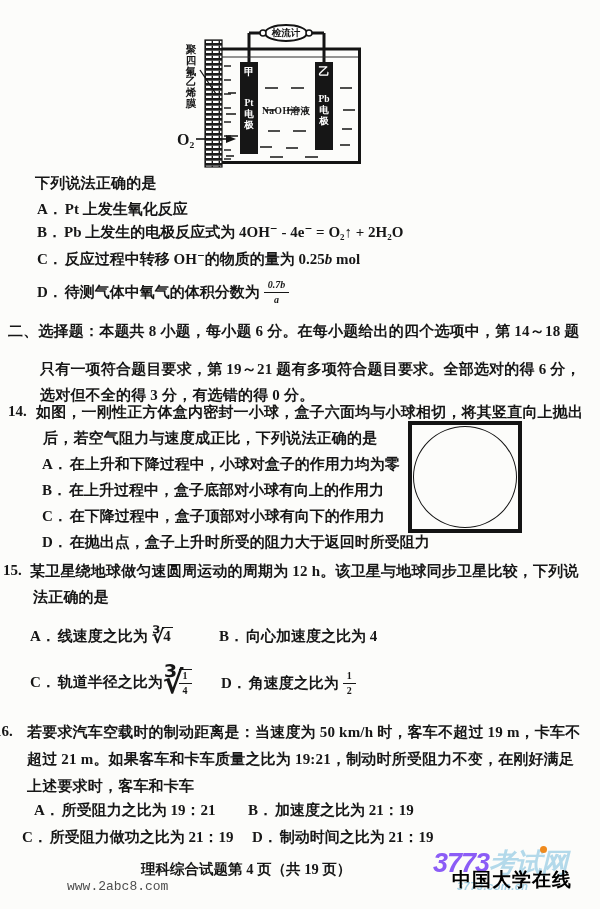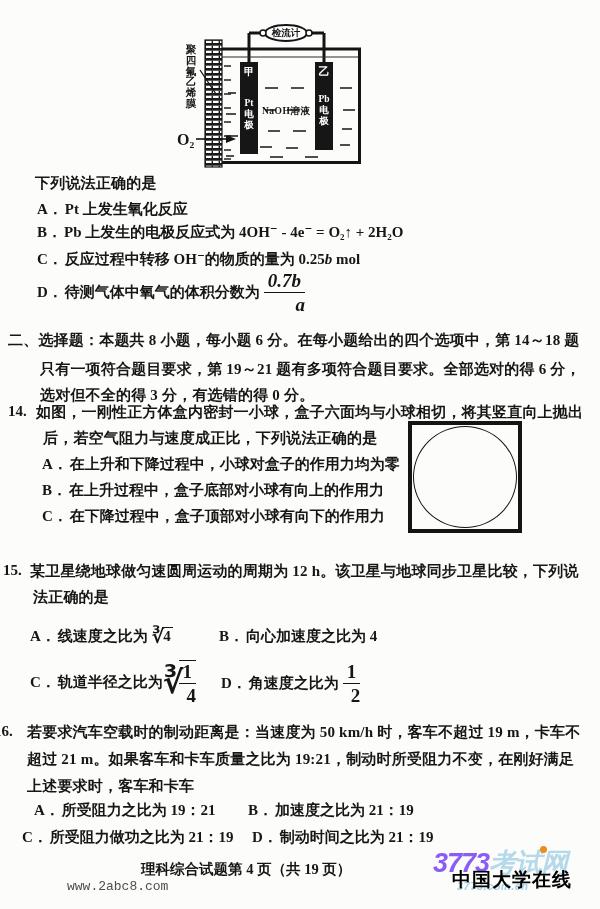--- a/index.html
+++ b/index.html
@@ -7,21 +7,21 @@
     position:relative; width:600px; height:909px; overflow:hidden;
     background:#fcfcfa; color:#161616;
     font-family:"Liberation Serif","DejaVu Serif","DejaVu Sans",serif;
     font-weight:600;
   }
   .tline{position:absolute; white-space:nowrap; font-size:15px; letter-spacing:0.2px;}
   .qnum{position:absolute; white-space:nowrap; font-size:15px;}
   .opt{position:absolute; white-space:nowrap; font-size:15px;}
   .olabel{margin-right:2px;}
   .mrow{display:flex; align-items:center;}
-  .frac{display:inline-block; vertical-align:middle; text-align:right; line-height:1; margin:0 4px; font-size:19px;}
+  .frac{display:inline-block; vertical-align:middle; text-align:center; line-height:1; margin:0 4px; font-size:10px;}
   .frac .fn{display:block; padding:0 4px 2px; border-bottom:1.5px solid #161616;}
   .frac .fd{display:block; padding-top:2px;}
   .frac.under-root{border-top:1.6px solid #161616; margin-left:-2px; padding-top:1px;}
   .it{font-style:italic;}
   .radical{font-family:"DejaVu Sans",sans-serif; font-size:19px; vertical-align:-2px;}
   .rad-lg{font-family:"DejaVu Sans",sans-serif; font-size:31px; line-height:1; margin-right:-3px;}
   .obar{display:inline-block; border-top:1.6px solid #161616; padding:0 2px 0 1px; margin-left:-2px; line-height:1.1;}
   
   .cell{position:absolute; left:160px; top:18px; width:215px; height:158px;}
   .cell .lbl{position:absolute; font-size:9.5px; font-weight:700; color:#161616; line-height:1.1;}
@@ -143,38 +143,41 @@
   </div>
   <div class="opt mrow" style="left:37px; top:276px; height:32px;">
     <span class="olabel">D．</span>
       <span>待测气体中氧气的体积分数为</span>
     <span class="frac">
         <span class="fn it">0.7b</span>
         <span class="fd it">a</span>
       </span>
   </div>
 
-  <div class="tline" style="left:8px; top:331px;">二、选择题：本题共 8 小题，每小题 6 分。在每小题给出的四个选项中，第 14～18 题</div>
+  <div class="tline" style="left:8px; top:322px;">二、选择题：本题共 8 小题，每小题 6 分。在每小题给出的四个选项中，第 14～18 题</div>
   <div class="tline" style="left:40px; top:360px;">只有一项符合题目要求，第 19～21 题有多项符合题目要求。全部选对的得 6 分，</div>
   <div class="tline" style="left:40px; top:386px;">选对但不全的得 3 分，有选错的得 0 分。</div>
 
   <div class="qnum" style="left:8px; top:403px;">14.</div>
   <div class="tline" style="left:36px; top:403px;">如图，一刚性正方体盒内密封一小球，盒子六面均与小球相切，将其竖直向上抛出</div>
   <div class="tline" style="left:43px; top:429px;">后，若空气阻力与速度成正比，下列说法正确的是</div>
   <div class="box14">
     <div class="ball14"></div>
   </div>
   <div class="opt" style="left:42px; top:455px;">
     <span class="olabel">A．</span><span>在上升和下降过程中，小球对盒子的作用力均为零</span>
   </div>
   <div class="opt" style="left:42px; top:481px;">
     <span class="olabel">B．</span><span>在上升过程中，盒子底部对小球有向上的作用力</span>
   </div>
   <div class="opt" style="left:42px; top:507px;">
     <span class="olabel">C．</span><span>在下降过程中，盒子顶部对小球有向下的作用力</span>
+  </div>
+  <div class="opt" style="left:42px; top:533px;">
+    <span class="olabel">D．</span><span>在抛出点，盒子上升时所受的阻力大于返回时所受阻力</span>
   </div>
 
   <div class="qnum" style="left:3px; top:562px;">15.</div>
   <div class="tline" style="left:30px; top:562px;">某卫星绕地球做匀速圆周运动的周期为 12 h。该卫星与地球同步卫星比较，下列说</div>
   <div class="tline" style="left:33px; top:588px;">法正确的是</div>
   <div class="opt" style="left:30px; top:625px;">
     <span class="olabel">A．</span><span>线速度之比为</span>
     <span class="radical">∛</span><span class="obar">4</span>
   </div>
   <div class="opt" style="left:219px; top:627px;">

